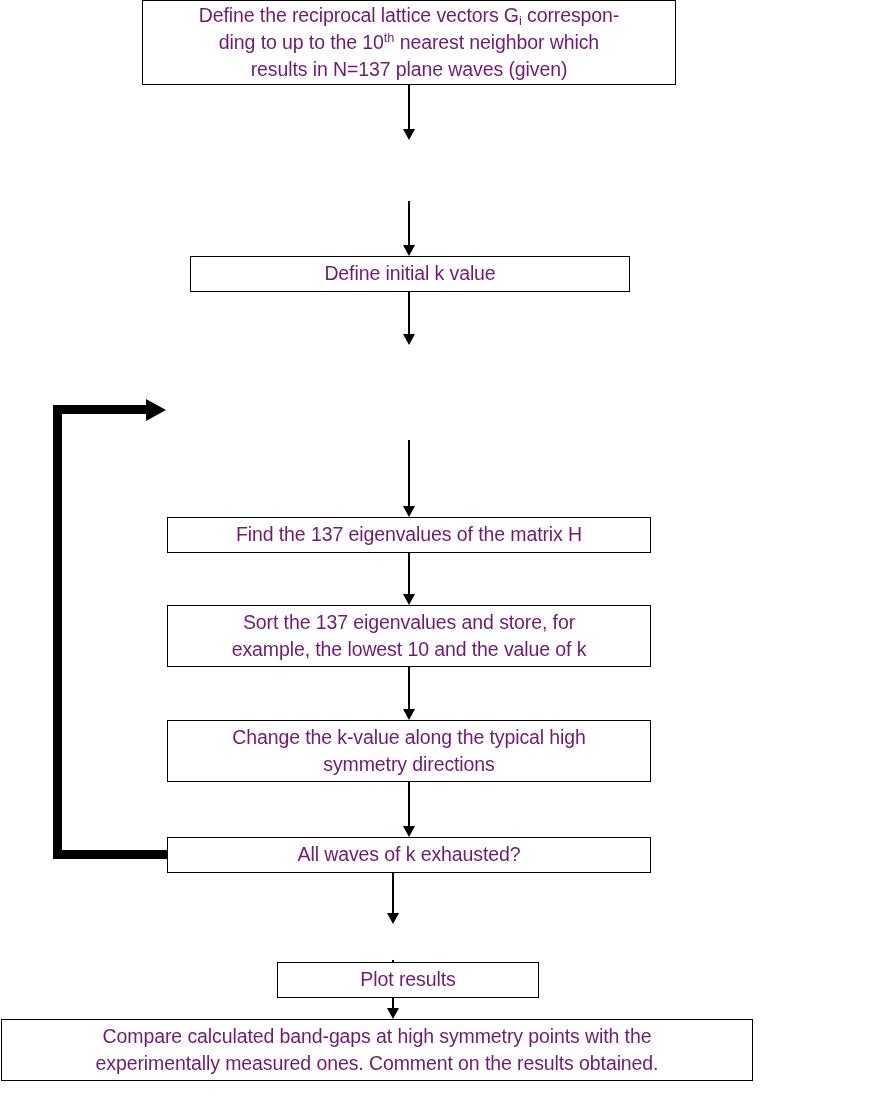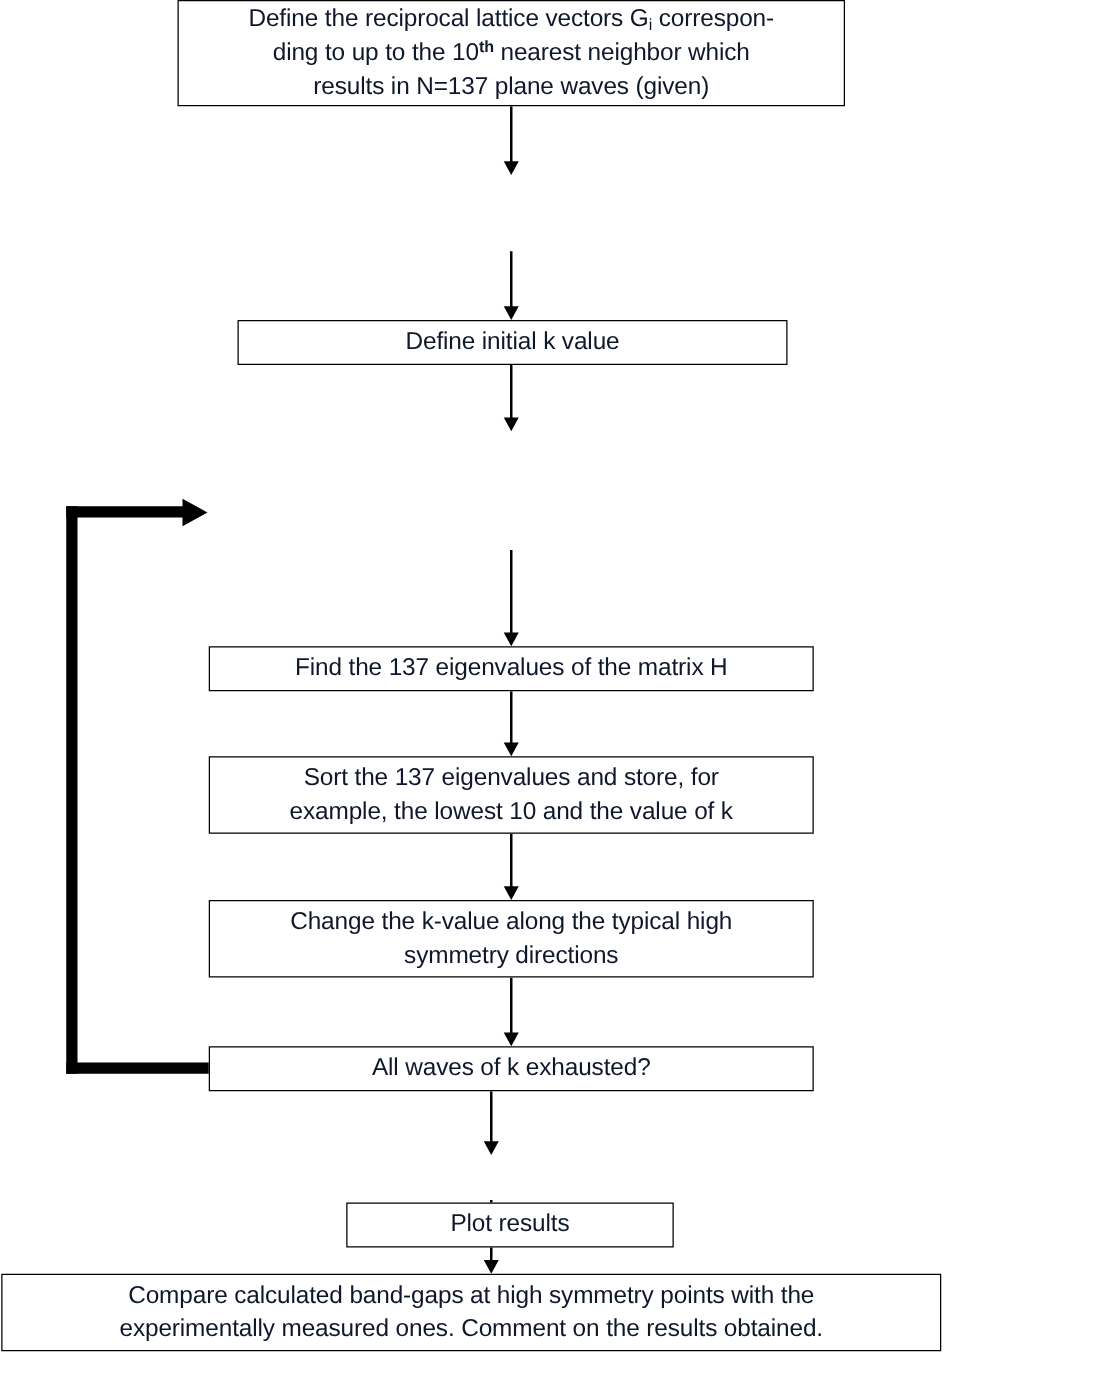--- a/index.html
+++ b/index.html
@@ -18,34 +18,34 @@
   }
   .node {
     position: absolute;
     box-sizing: border-box;
     border: 1.6px solid #000000;
     background: #ffffff;
     display: flex;
     align-items: center;
     justify-content: center;
     text-align: center;
-    color: #0f172a;
+    color: #701a75;
     font-size: 19.5px;
     line-height: 1.40;
     letter-spacing: -0.1px;
     padding: 2px 6px;
     z-index: 3;
   }
   .node .txt { display: block; width: 100%; }
   .node sub, .node sup {
     font-size: 0.66em;
     line-height: 0;
   }
   .node sub { vertical-align: -0.22em; }
-  .node sup { vertical-align: 0.52em; font-weight: bold; }
+  .node sup { vertical-align: 0.52em; }
 
   
   .conn {
     position: absolute;
     z-index: 2;
   }
   .conn .stem {
     position: absolute;
     left: 0;
     top: 0;

